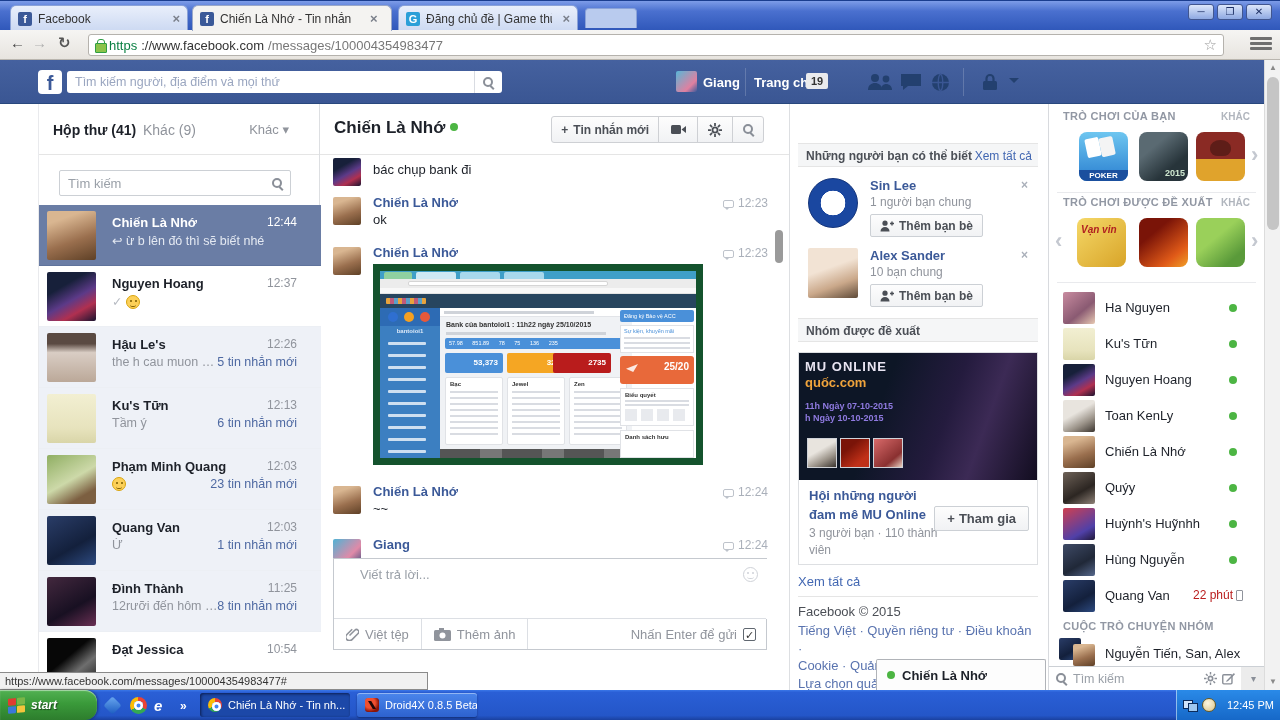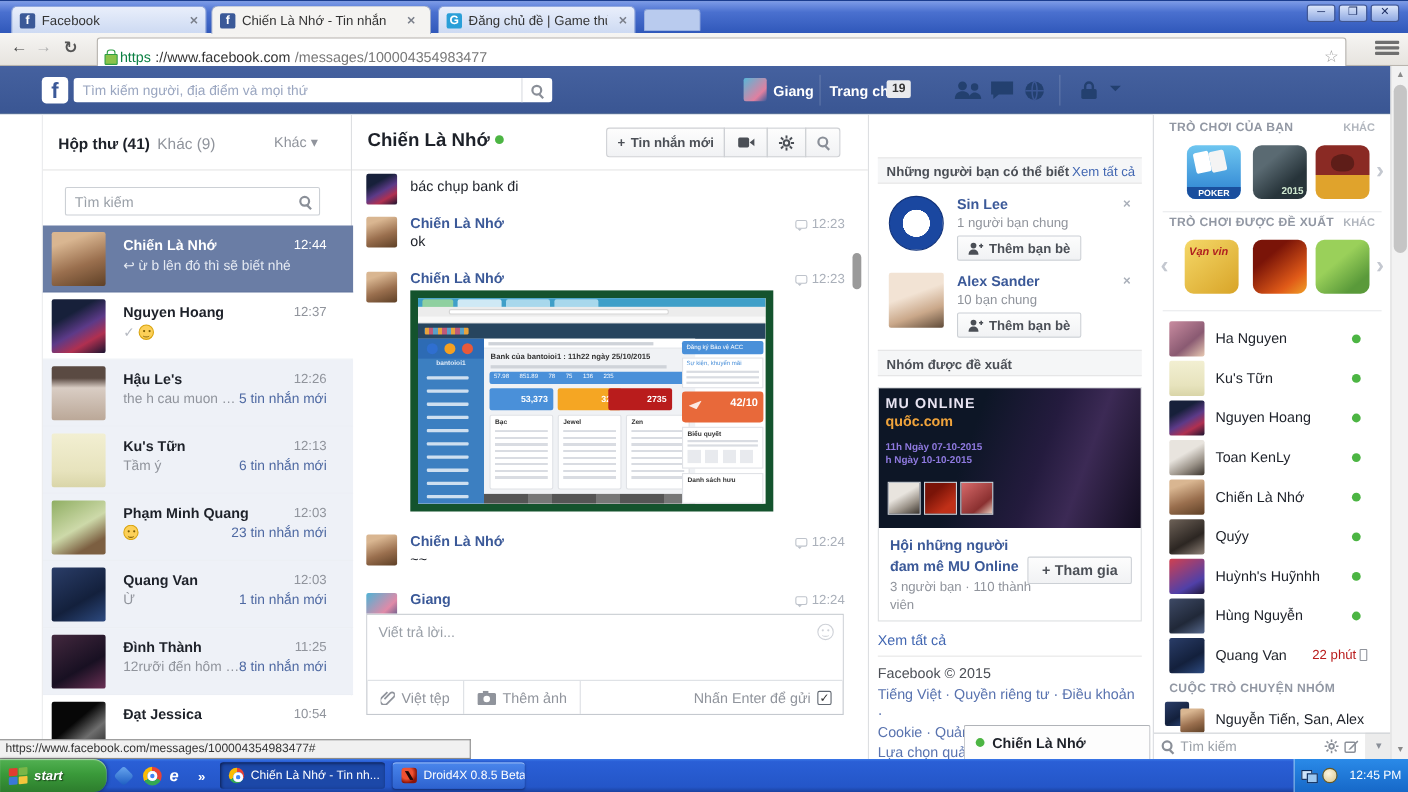--- a/index.html
+++ b/index.html
@@ -12,21 +12,21 @@
 .tab .fav{width:14px;height:14px;border-radius:2px;color:#fff;font-weight:bold;font-size:11px;line-height:14px;text-align:center;flex:0 0 auto}
 .fav-fb{background:#3b5998}
 .fav-g{background:#2a9fd8}
 .tab .ttl{white-space:nowrap;overflow:hidden;max-width:140px;flex:1}
 .tab .tclose{color:#7a7f8a;font-size:13px;font-weight:bold;margin-left:4px}
 .tabstub{position:absolute;left:585px;top:7px;width:52px;height:20px;background:#b9cbee;border-radius:4px 4px 0 0;border:1px solid #8aa2d8;border-bottom:none}
 .winctl{position:absolute;right:8px;top:3px;display:flex;gap:3px}
 .wbtn{width:26px;height:16px;border-radius:3px;background:linear-gradient(#dce6fa,#8fa9e2);border:1px solid #41568f;color:#1c2e63;font-size:10px;line-height:14px;text-align:center;font-weight:bold}
 #toolbar{position:absolute;left:0;top:30px;width:1280px;height:30px;background:linear-gradient(#f6f5f3,#e7e4df);border-bottom:1px solid #b9b5ae}
 .navbtn{position:absolute;top:4px;font-size:15px;font-weight:bold}
-#urlbox{position:absolute;left:88px;top:4px;width:1136px;height:22px;background:#fff;border:1px solid #b5b2ad;border-radius:3px;display:flex;align-items:center;padding:16px 6px;font-size:13px;gap:4px}
+#urlbox{position:absolute;left:88px;top:4px;width:1136px;height:22px;background:#fff;border:1px solid #b5b2ad;border-radius:3px;display:flex;align-items:center;padding:4px 6px;font-size:13px;gap:4px}
 .lock{width:10px;height:12px;position:relative;flex:0 0 auto}
 .lock::before{content:"";position:absolute;left:2px;top:0;width:6px;height:7px;border:1.5px solid #2f9e44;border-radius:3px 3px 0 0}
 .lock::after{content:"";position:absolute;left:0;top:4px;width:10px;height:8px;background:#8bc34a;border:1px solid #2f9e44;border-radius:1px}
 .scheme{color:#0b8043}
 .host{color:#333}
 .path{color:#777;flex:1;white-space:nowrap;overflow:hidden}
 .star{color:#9a9a9a;font-size:15px}
 #menubtn{position:absolute;right:8px;top:7px;width:22px;height:16px}
 #menubtn i{display:block;height:3px;background:#6f6f6f;margin-bottom:2px;border-radius:1px}
 
@@ -137,21 +137,21 @@
 .bk-ev i{display:block;height:2px;background:#d9dce2;margin-top:3px}
 .bk-date{position:absolute;left:0;top:48px;width:100%;height:28px;background:#e8693a;border-radius:3px;color:#fff}
 .bk-date b{position:absolute;right:5px;top:5px;font-size:10px}
 .bk-date i{position:absolute;left:6px;top:8px;width:12px;height:8px;background:#fff;opacity:.85;clip-path:polygon(0 60%,100% 0,60% 100%)}
 .bk-vote{position:absolute;left:0;top:80px;width:100%;height:38px;background:#fff;border:1px solid #e0e2e6;font-size:6px;color:#333;font-weight:bold;padding:3px 4px}
 .bk-vote i{display:block;height:2px;background:#d9dce2;margin-top:2px}
 .bk-vbtns{margin-top:3px;height:12px;background:repeating-linear-gradient(90deg,#e8eaee 0 12px,transparent 12px 16px)}
 .bk-list{position:absolute;left:0;top:122px;width:100%;bottom:0;background:#fff;border:1px solid #e0e2e6;font-size:6px;font-weight:bold;color:#333;padding:3px 4px}
 
 .composer{position:absolute;left:13px;top:454px;width:434px;height:92px;background:#fff;border:1px solid #c5c9cf}
-.composer textarea{position:absolute;left:0;top:0;width:100%;height:60px;border:none;outline:none;resize:none;font-size:13px;padding:8px 10px;color:#0369a1;font-family:inherit}
+.composer textarea{position:absolute;left:16px;top:0;width:100%;height:60px;border:none;outline:none;resize:none;font-size:13px;padding:8px 10px;color:#0369a1;font-family:inherit}
 .composer textarea::placeholder{color:#9aa0a8}
 .comp-smiley{position:absolute;right:8px;top:8px;width:15px;height:15px;border:1.5px solid #cfd2d8;border-radius:50%}
 .comp-smiley::before{content:"";position:absolute;left:2.5px;top:3.5px;width:2px;height:2px;background:#cfd2d8;border-radius:50%;box-shadow:5px 0 0 #cfd2d8}
 .comp-smiley::after{content:"";position:absolute;left:2.5px;top:6px;width:7px;height:4px;border-bottom:1.5px solid #cfd2d8;border-radius:50%}
 .comp-bar{position:absolute;left:0;bottom:0;width:100%;height:31px;border-top:1px solid #dcdfe4;display:flex;align-items:center;font-size:13px;color:#90949c}
 .comp-sec{display:flex;align-items:center;gap:6px;padding:0 12px;height:100%;border-right:1px solid #dcdfe4}
 .comp-send{margin-left:auto;display:flex;align-items:center;gap:6px;padding-right:10px}
 .chk{display:inline-block;width:13px;height:13px;border:1.5px solid #606770;border-radius:2px;background:#fff;color:#333;font-size:11px;line-height:12px;text-align:center;font-weight:bold}
 
 #rightcol{left:798px;width:240px}
@@ -477,21 +477,21 @@
                 <div class="bk-it">Zen</div>
                 <div class="bk-lines"></div>
               </div>
             <div class="bk-foot"></div>
           </div>
           <div class="bk-right">
             <div class="bk-btn">Đăng ký Bảo vệ ACC</div>
             <div class="bk-ev"><span>Sự kiện, khuyến mãi</span><i></i><i></i><i></i></div>
             <div class="bk-date">
                 <i></i>
-                <b>42/10</b>
+                <b>25/20</b>
               </div>
             <div class="bk-vote"><span>Biểu quyết</span><i></i><i></i><div class="bk-vbtns"></div></div>
             <div class="bk-list">Danh sách hưu</div>
           </div>
         </div>
 
         <div class="msg-av av-chien" style="top:331px"></div>
         <div class="msg-name" style="top:329px">Chiến Là Nhớ</div>
         <div class="msg-text" style="top:346px">~~</div>
         <div class="msg-time" style="top:330px"><span class="bub"></span><span>12:24</span></div>

